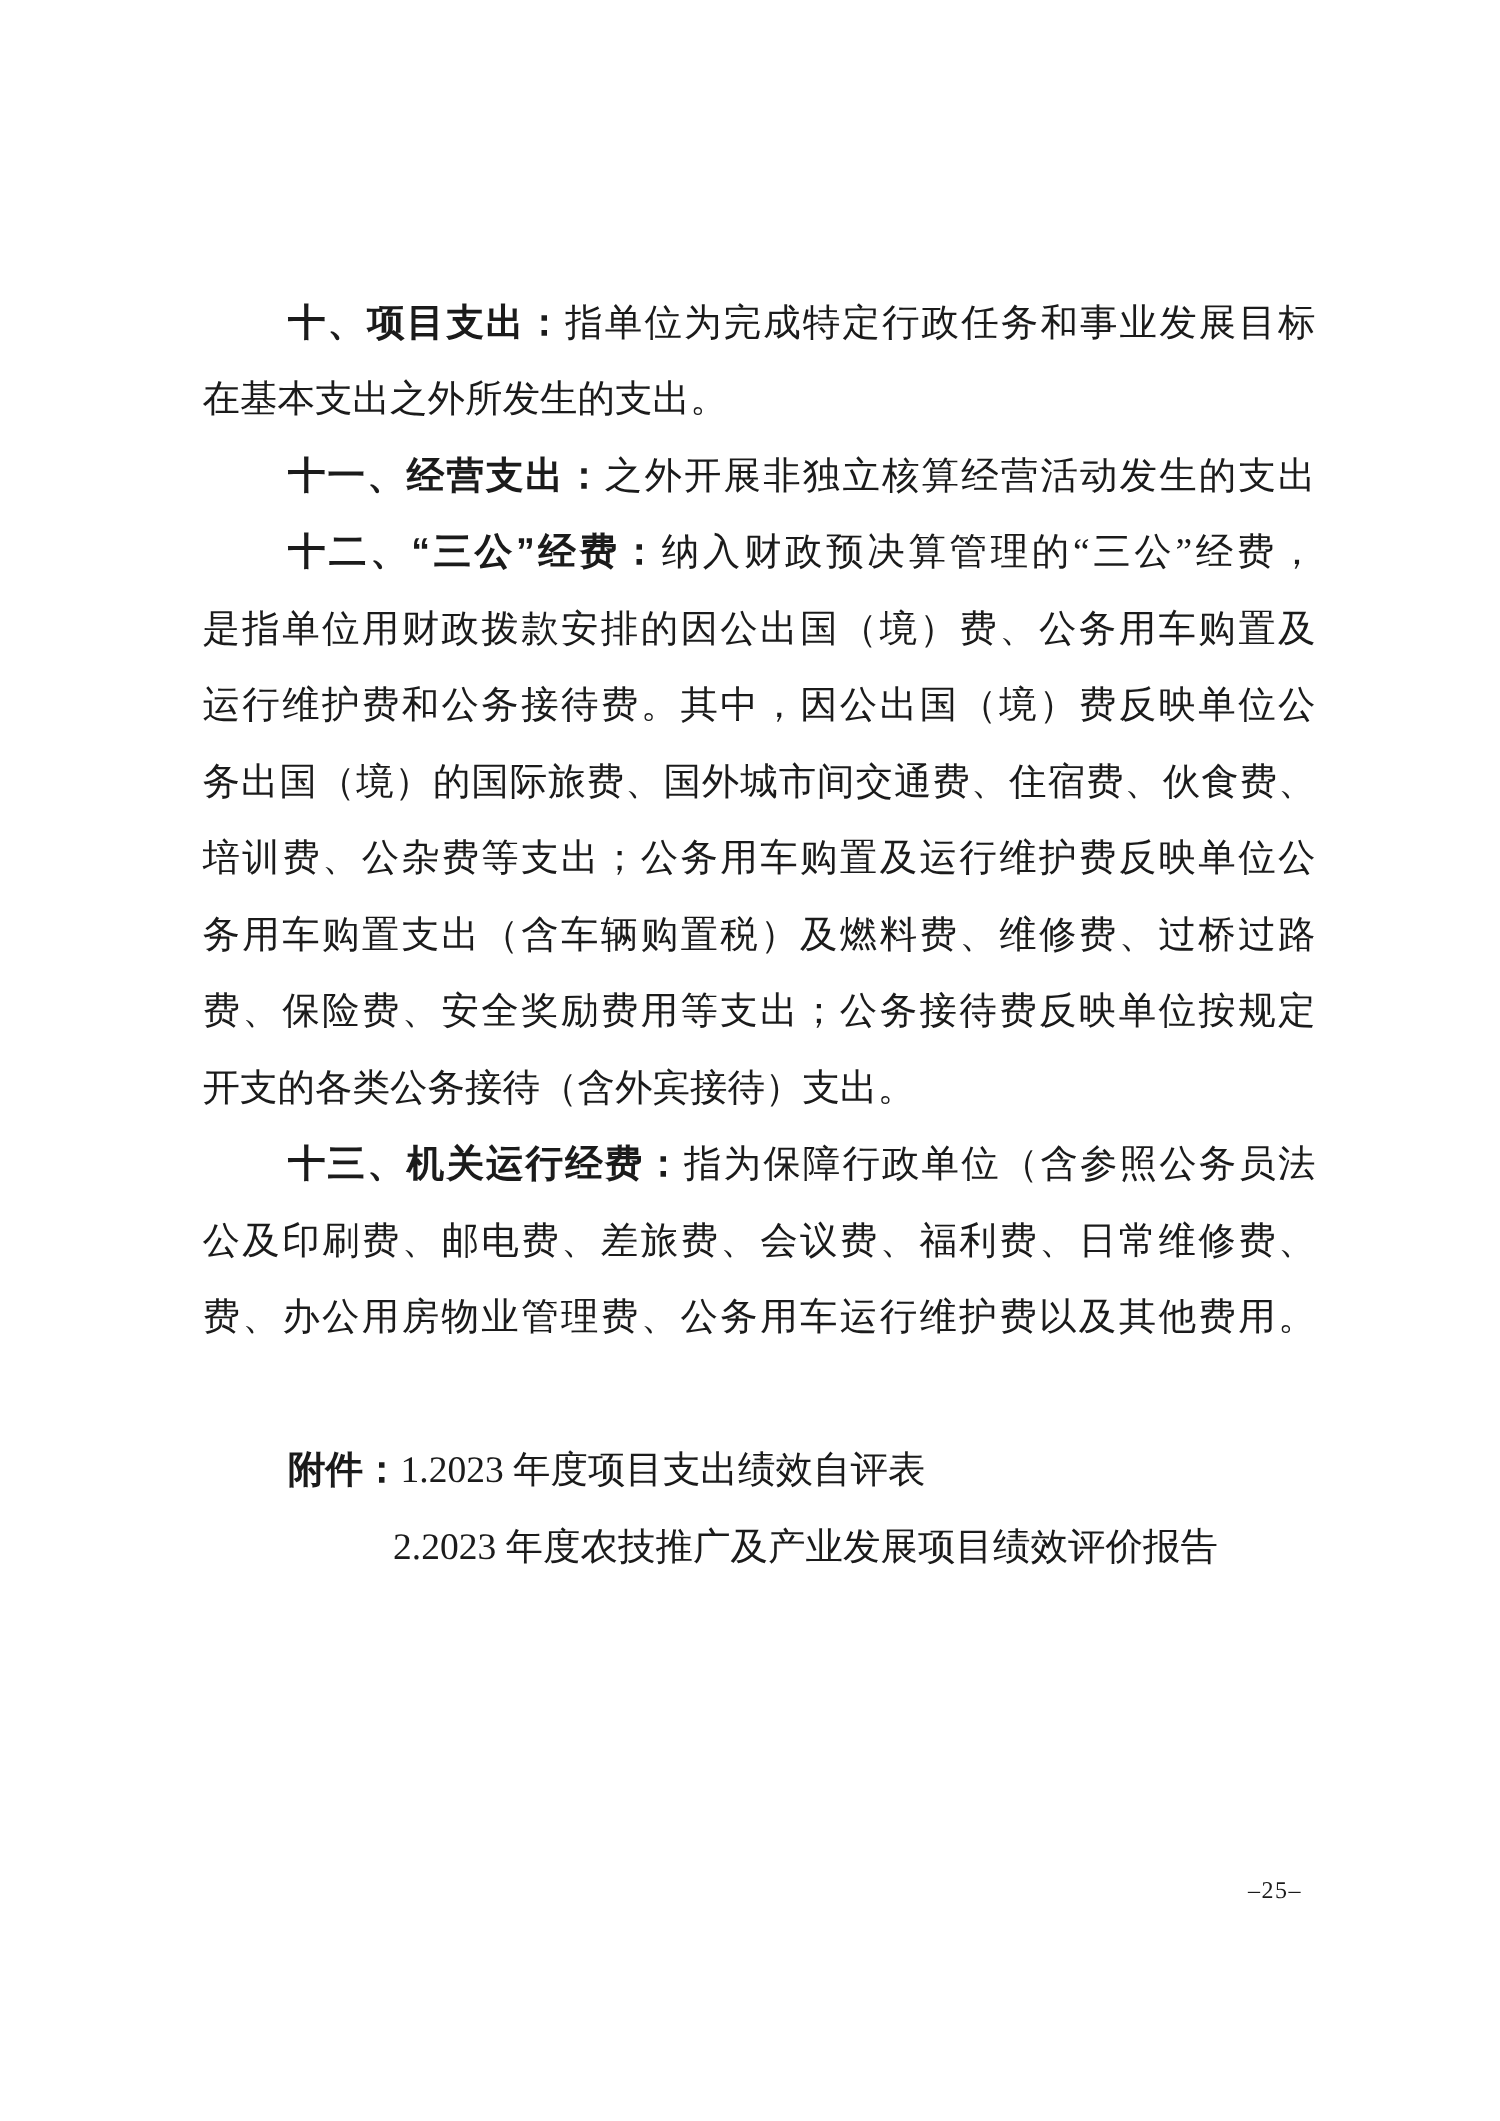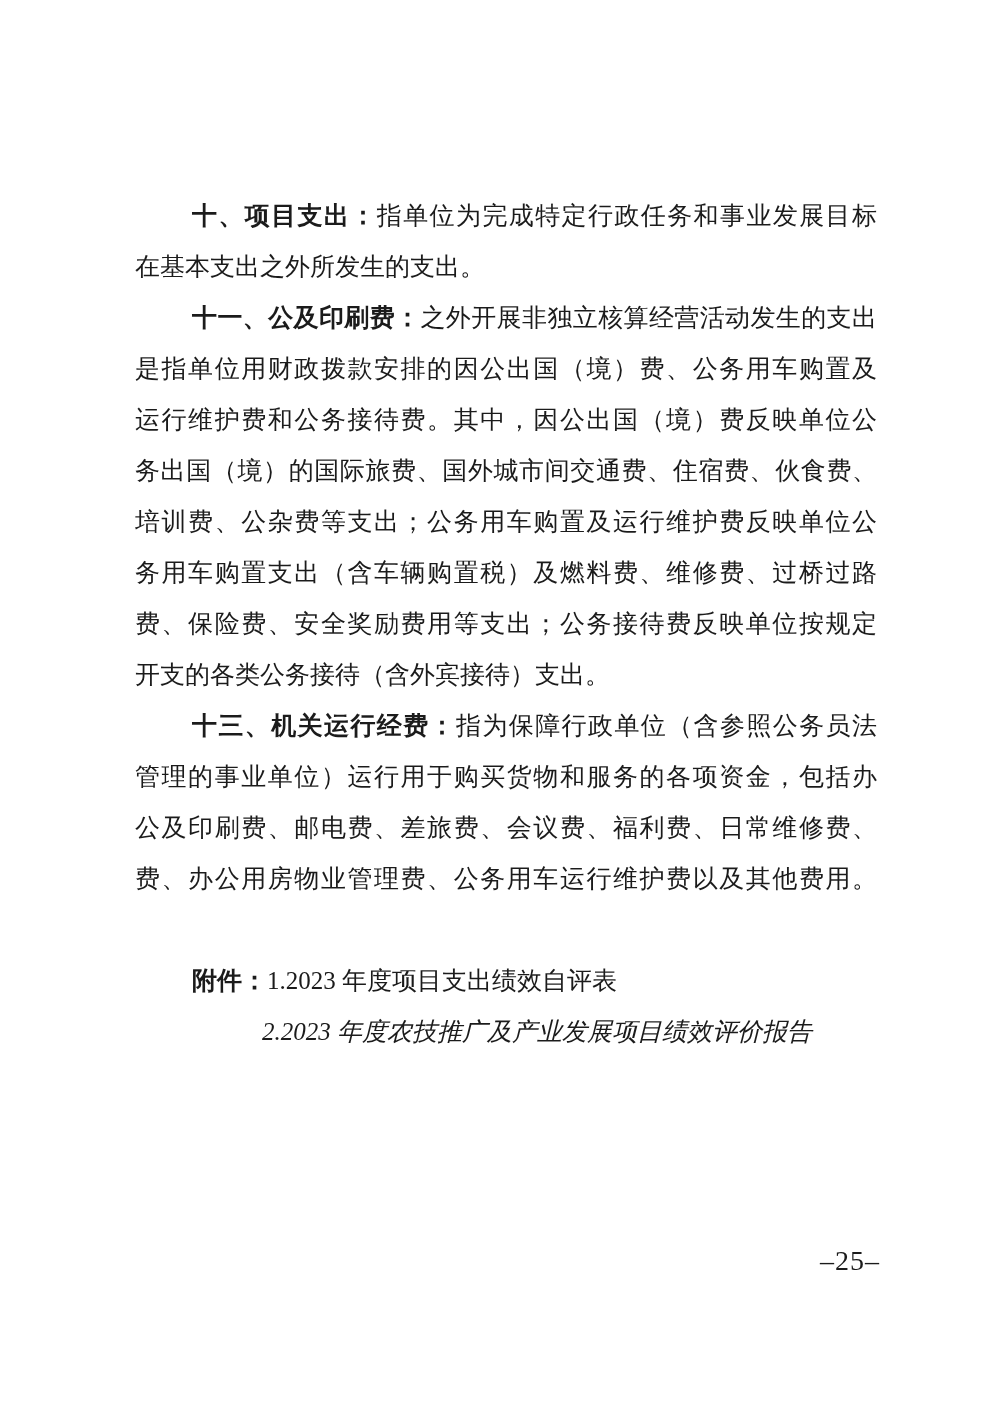--- a/index.html
+++ b/index.html
@@ -31,53 +31,53 @@
     text-align: justify;
     text-align-last: justify;
   }
   .indent { padding-left: 57px; }
   .head {
     font-family: "Liberation Sans", "DejaVu Sans", sans-serif;
     font-weight: 700;
     text-align: center;
   }
   .spacer { height: 51px; }
-  .att-item2 { padding-left: 127px; font-style: italic; }
+  .att-item2 { padding-left: 127px; }
   .page-number {
     position: absolute;
     top: 1246px;
     left: 809px;
     width: 82px;
     text-align: center;
-    font-size: 28px;
+    font-size: 16px;
     line-height: 30px;
     letter-spacing: 1px;
   }
 </style>
 </head>
 <body>
 
 <div class="page">
   <div class="text-block">
 
     <div class="line j indent"><span class="head">十、项目支出：</span><span>指单位为完成特定行政任务和事业发展目标</span></div>
     <div class="line">在基本支出之外所发生的支出。</div>
 
-    <div class="line j indent"><span class="head">十一、公及印刷费：</span><span>之外开展非独立核算经营活动发生的支出</span></div>
+    <div class="line j indent"><span class="head">十一、经营支出：</span><span>之外开展非独立核算经营活动发生的支出</span></div>
 
+    <div class="line j indent"><span class="head">十二、“三公”经费：</span><span>纳入财政预决算管理的“三公”经费，</span></div>
     <div class="line j">是指单位用财政拨款安排的因公出国（境）费、公务用车购置及</div>
     <div class="line j">运行维护费和公务接待费。其中，因公出国（境）费反映单位公</div>
     <div class="line j">务出国（境）的国际旅费、国外城市间交通费、住宿费、伙食费、</div>
     <div class="line j">培训费、公杂费等支出；公务用车购置及运行维护费反映单位公</div>
     <div class="line j">务用车购置支出（含车辆购置税）及燃料费、维修费、过桥过路</div>
     <div class="line j">费、保险费、安全奖励费用等支出；公务接待费反映单位按规定</div>
     <div class="line">开支的各类公务接待（含外宾接待）支出。</div>
 
     <div class="line j indent"><span class="head">十三、机关运行经费：</span><span>指为保障行政单位（含参照公务员法</span></div>
-    <div class="line j">管理的事业单位）运行用于购买货物和服务的各项资金，包括办</div>
     <div class="line j">公及印刷费、邮电费、差旅费、会议费、福利费、日常维修费、</div>
     <div class="line j">费、办公用房物业管理费、公务用车运行维护费以及其他费用。</div>
 
     <div class="spacer"></div>
 
     <div class="line indent"><span class="head">附件：</span><span>1.2023 年度项目支出绩效自评表</span></div>
     <div class="line att-item2">2.2023 年度农技推广及产业发展项目绩效评价报告</div>
 
   </div>
 

